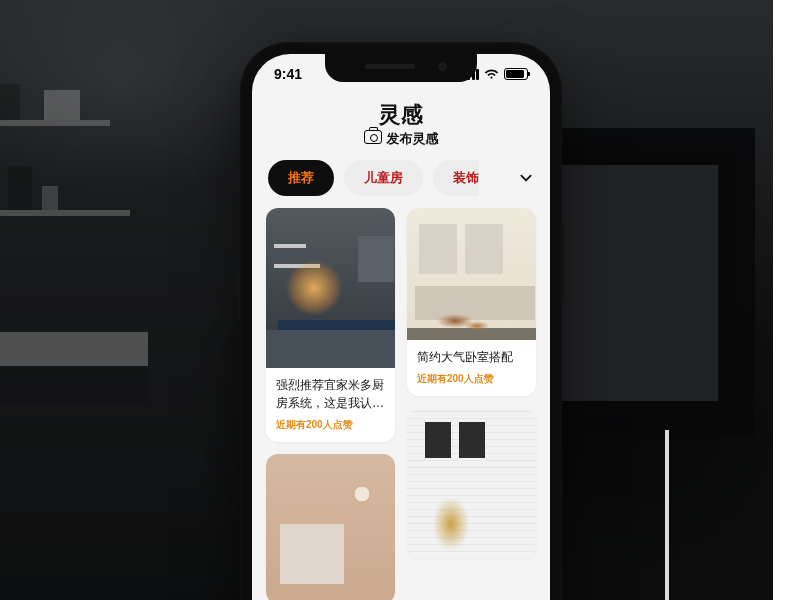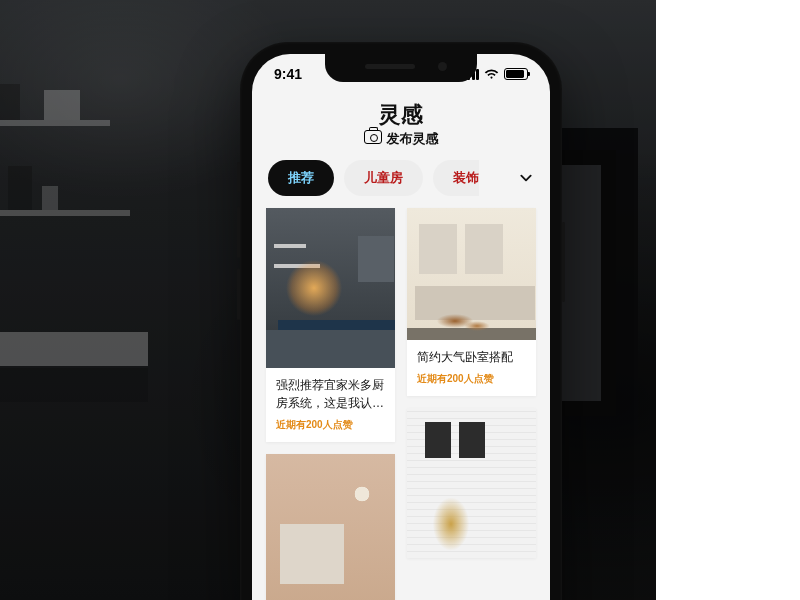--- a/index.html
+++ b/index.html
@@ -1,20 +1,20 @@
 <!DOCTYPE html>
 <html><head>
 <meta charset="utf-8">
 <style>
 * { box-sizing: border-box; margin: 0; padding: 0; }
 html, body { width: 800px; height: 600px; overflow: hidden; font-family: -apple-system, "PingFang SC", "Helvetica Neue", sans-serif; }
 
 .stage {
   position: relative;
-  width: 656px;
+  width: 773px;
   height: 600px;
   background: #26282a;
   overflow: hidden;
 }
 
 
 .bg-scene {
   position: absolute;
   inset: 0;
   background:
@@ -167,39 +167,39 @@
 .tab {
   flex: 0 0 auto;
   padding: 9px 20px;
   border-radius: 999px;
   font-size: 13px;
   font-weight: 700;
   background: #ededed;
   color: #b91c1c;
   white-space: nowrap;
 }
-.tab.active { background: #0e0e0e; color: #7dd3fc; }
+.tab.active { background: #0e0e0e; color: #f97316; }
 .tab.clip { padding-right: 0; border-radius: 999px 0 0 999px; }
 .more {
   width: 28px;
   display: flex;
   align-items: center;
   justify-content: center;
 }
 
 .feed {
   padding: 0 14px;
   column-count: 2;
   column-gap: 12px;
 }
 .card {
   display: block;
   width: 100%;
   background: #fff;
-  border-radius: 0;
+  border-radius: 12px;
   overflow: hidden;
   margin-bottom: 12px;
   break-inside: avoid;
   box-shadow: 0 1px 3px rgba(0,0,0,.05);
 }
 .thumb { width:100%; position:relative; overflow:hidden; }
 .card-body { padding: 8px 10px 10px; }
 .card-title {
   font-size: 12px;
   line-height: 1.5;

